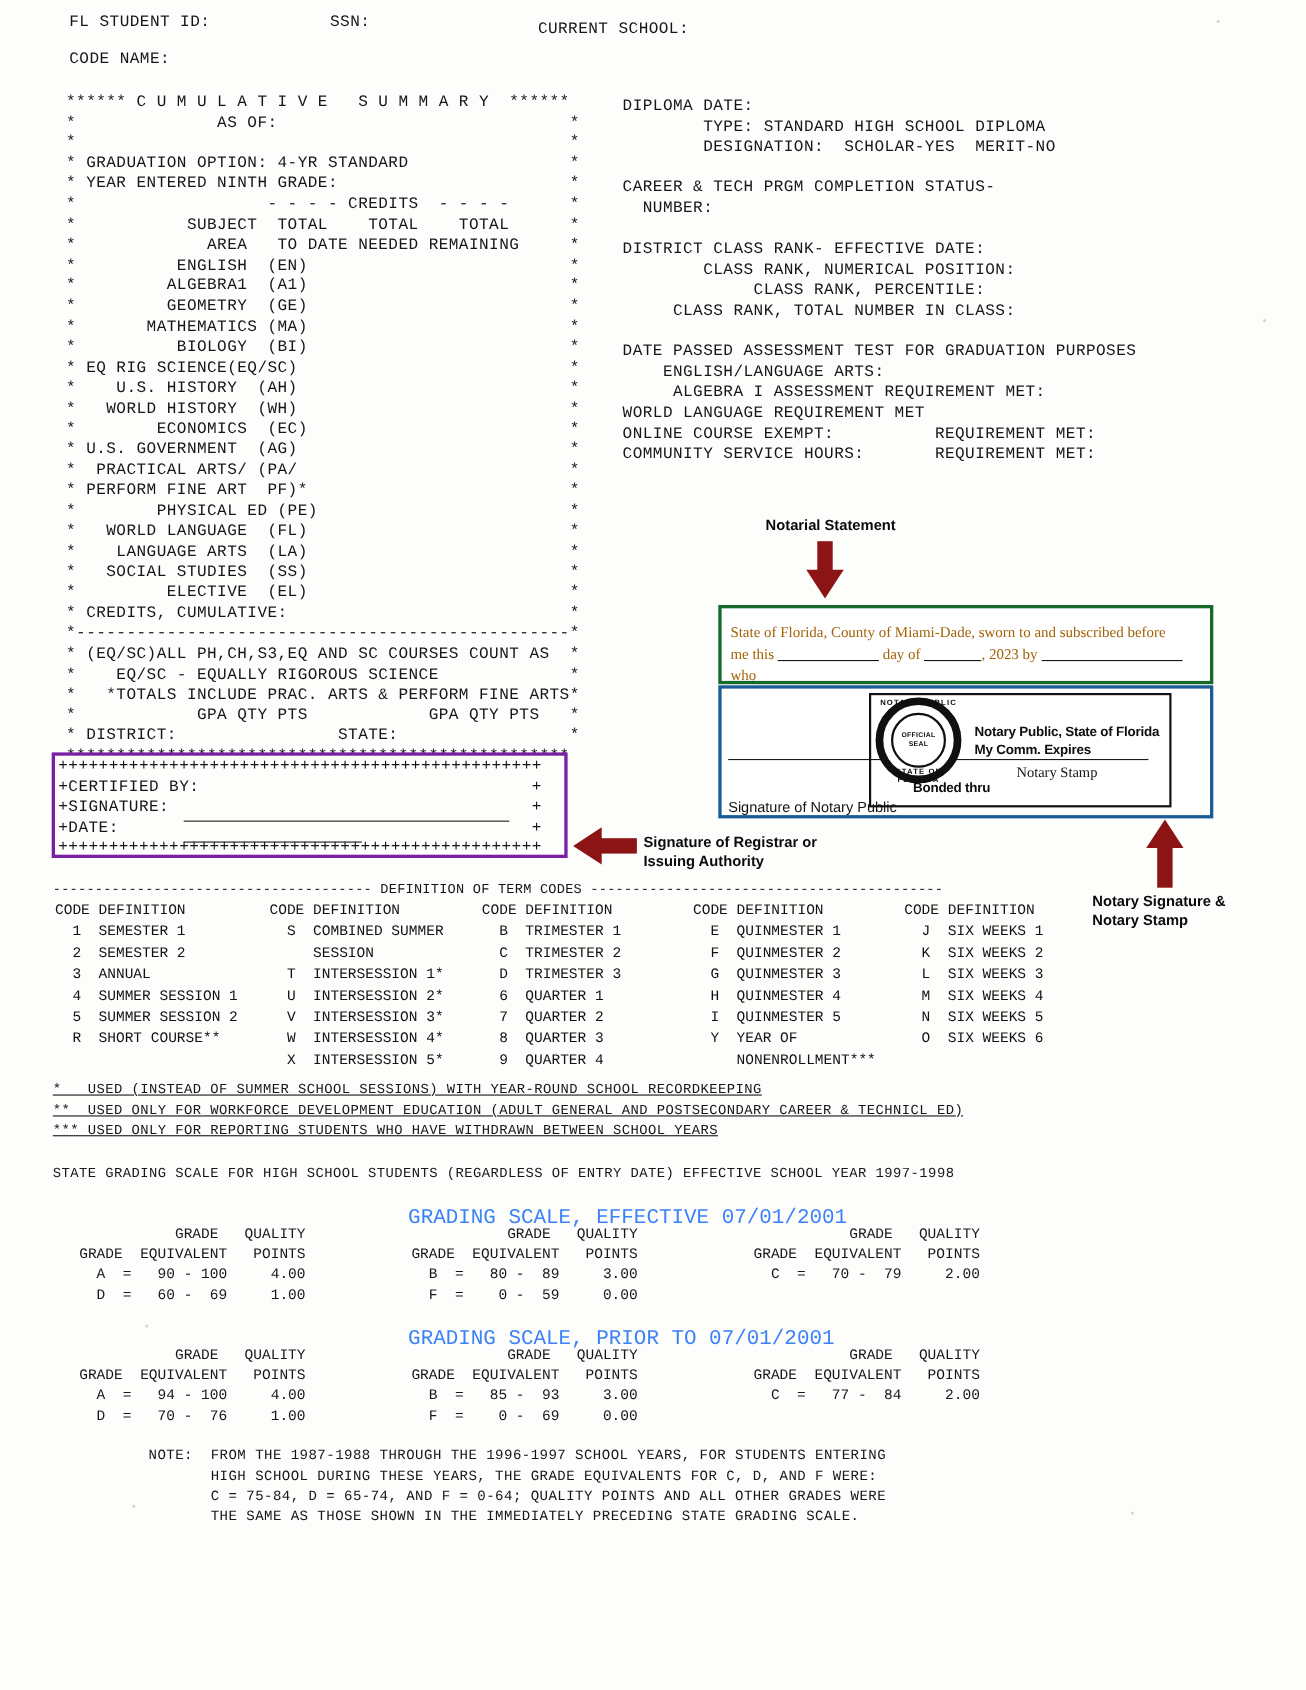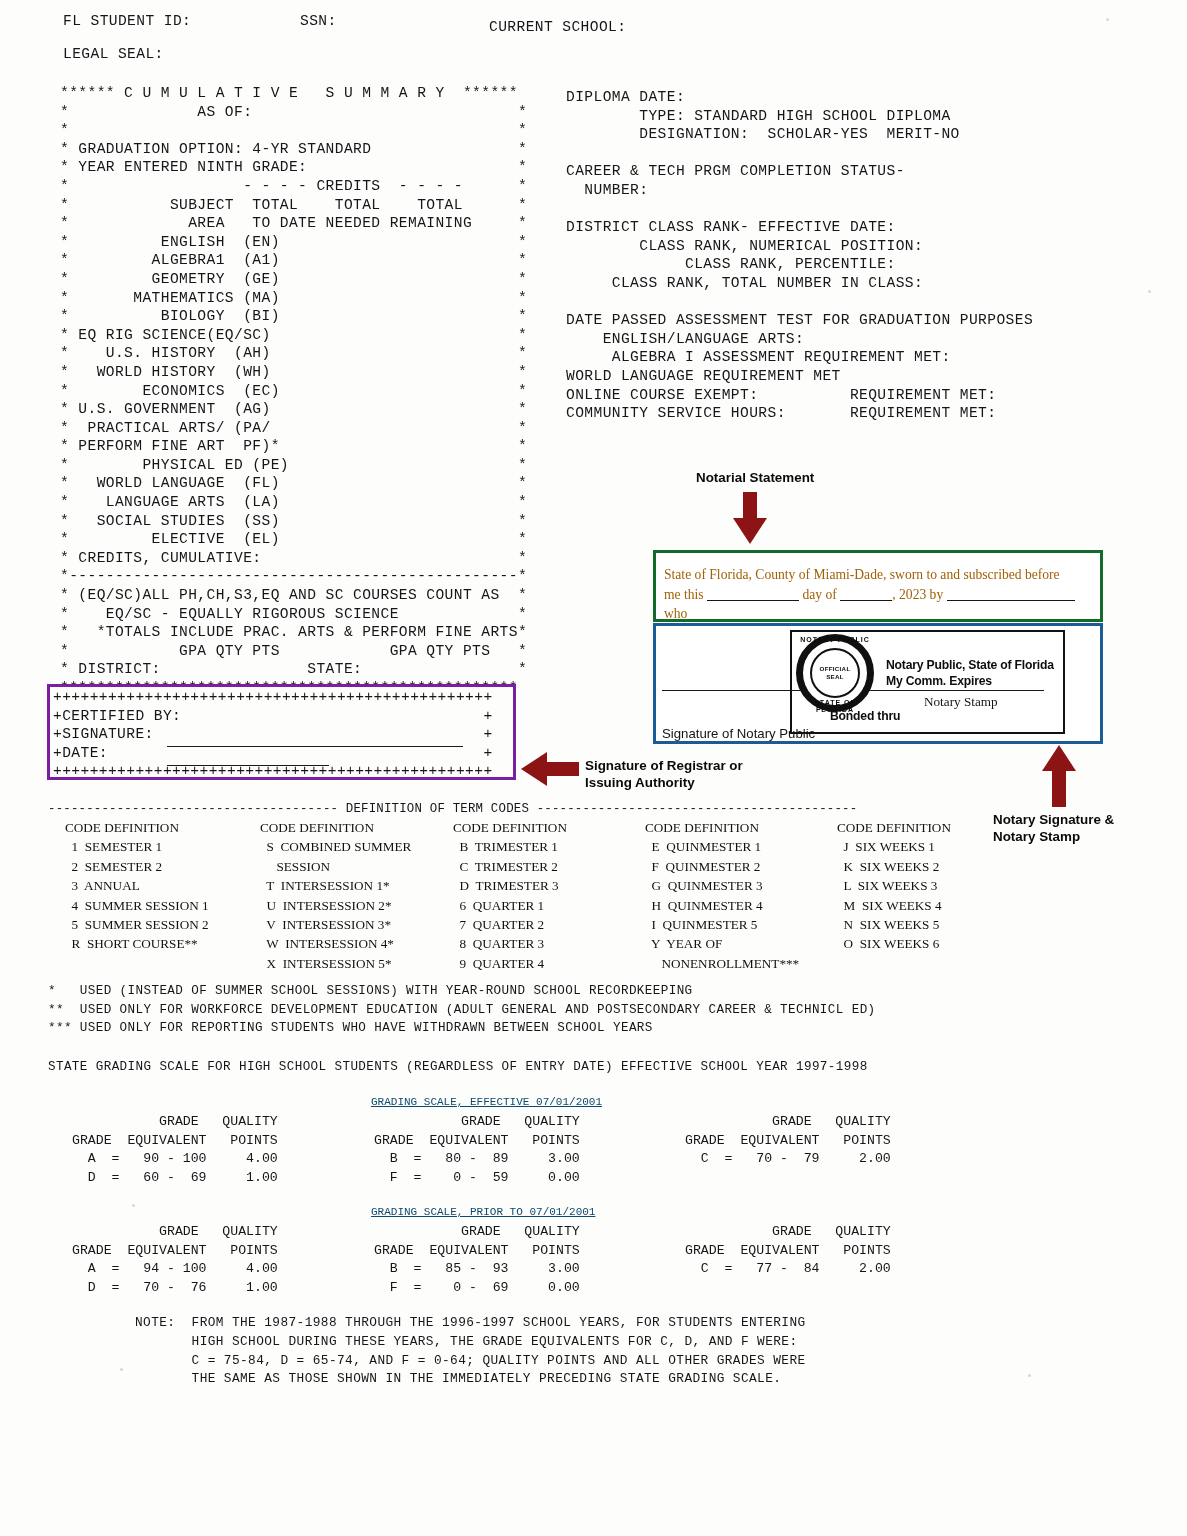--- a/index.html
+++ b/index.html
@@ -248,43 +248,41 @@
     border-bottom: 17px solid transparent;
     border-right: 26px solid #8c1414;
   }
 
   
   #termcodes-rule { left: 48px; top: 800px; }
   #termcodes-table {
     position: absolute;
     left: 50px;
     top: 818px;
-    font-family: Liberation Serif, serif;
+    font-family: Liberation Mono, monospace;
     font-size: 13.2px;
     line-height: 19.4px;
     white-space: pre;
     display: flex;
     gap: 0px;
-    margin-left: 15px;
   }
   #termcodes-table .tc-col { white-space: pre; }
   .tc-col + .tc-col { margin-left: 0; }
 
   
-  #footnotes { left: 48px; top: 982px; font-size: 12.6px; line-height: 18.6px; }
+  #footnotes { left: 48px; top: 982px; font-size: 12.6px; line-height: 18.6px; text-decoration: underline; }
   #state-scale-line { left: 48px; top: 1058px; font-size: 12.6px; }
 
   
   .grading-title {
     position: absolute;
     font-family: "Liberation Mono", "DejaVu Sans Mono", monospace;
-    font-size: 11px;
+    font-size: 19px;
     white-space: pre;
-    color: #0c4a6e;
-    text-decoration: underline;
+    color: #3b82f6;
   }
   #grade-title-1 { left: 371px; top: 1096px; }
   #grade-title-2 { left: 371px; top: 1206px; }
 
   .grade-group {
     position: absolute;
     font-family: "Liberation Mono", "DejaVu Sans Mono", monospace;
     font-size: 13.2px;
     line-height: 18.6px;
     white-space: pre;
@@ -308,21 +306,21 @@
   }
 </style>
 </head>
 <body>
 
 <div class="page">
 
   <div class="mono" id="hdr-ids">FL STUDENT ID:</div>
   <div class="mono" id="hdr-ssn">SSN:</div>
   <div class="mono" id="hdr-sch">CURRENT SCHOOL:</div>
-  <div class="mono" id="hdr-legal">LEGAL SEAL:</div>
+  <div class="mono" id="hdr-legal">CODE NAME:</div>
 
   <div class="mono" id="cum-block">****** C U M U L A T I V E   S U M M A R Y  ******
 *              AS OF:                             *
 *                                                 *
 * GRADUATION OPTION: 4-YR STANDARD                *
 * YEAR ENTERED NINTH GRADE:                       *
 *                   - - - - CREDITS  - - - -      *
 *           SUBJECT  TOTAL    TOTAL    TOTAL      *
 *             AREA   TO DATE NEEDED REMAINING     *
 *          ENGLISH  (EN)                          *

